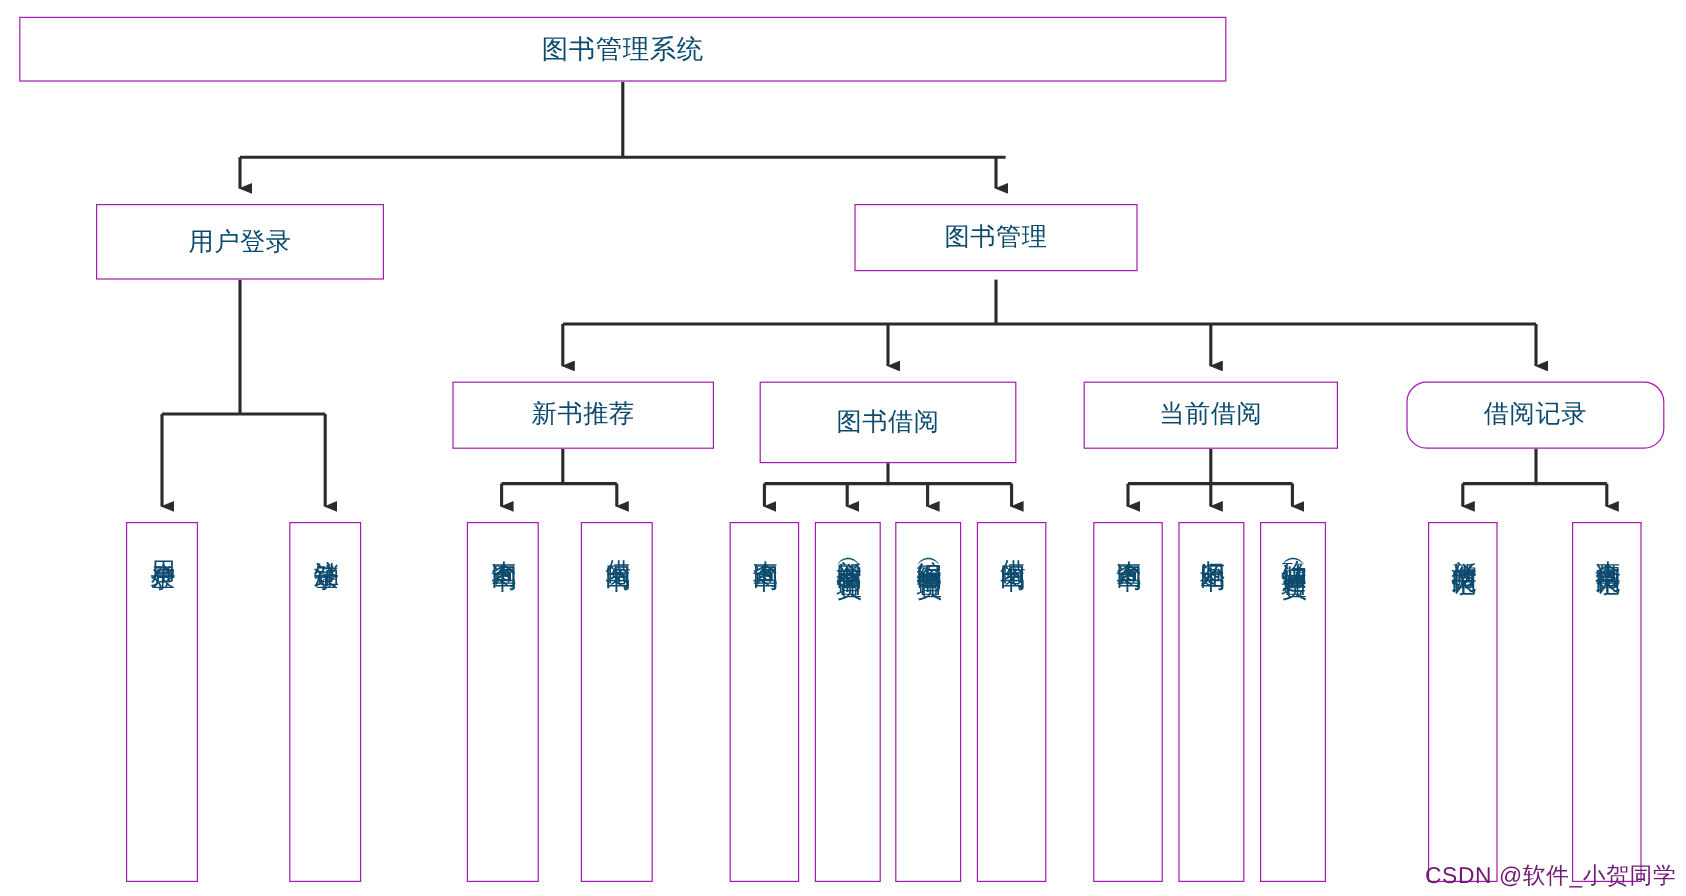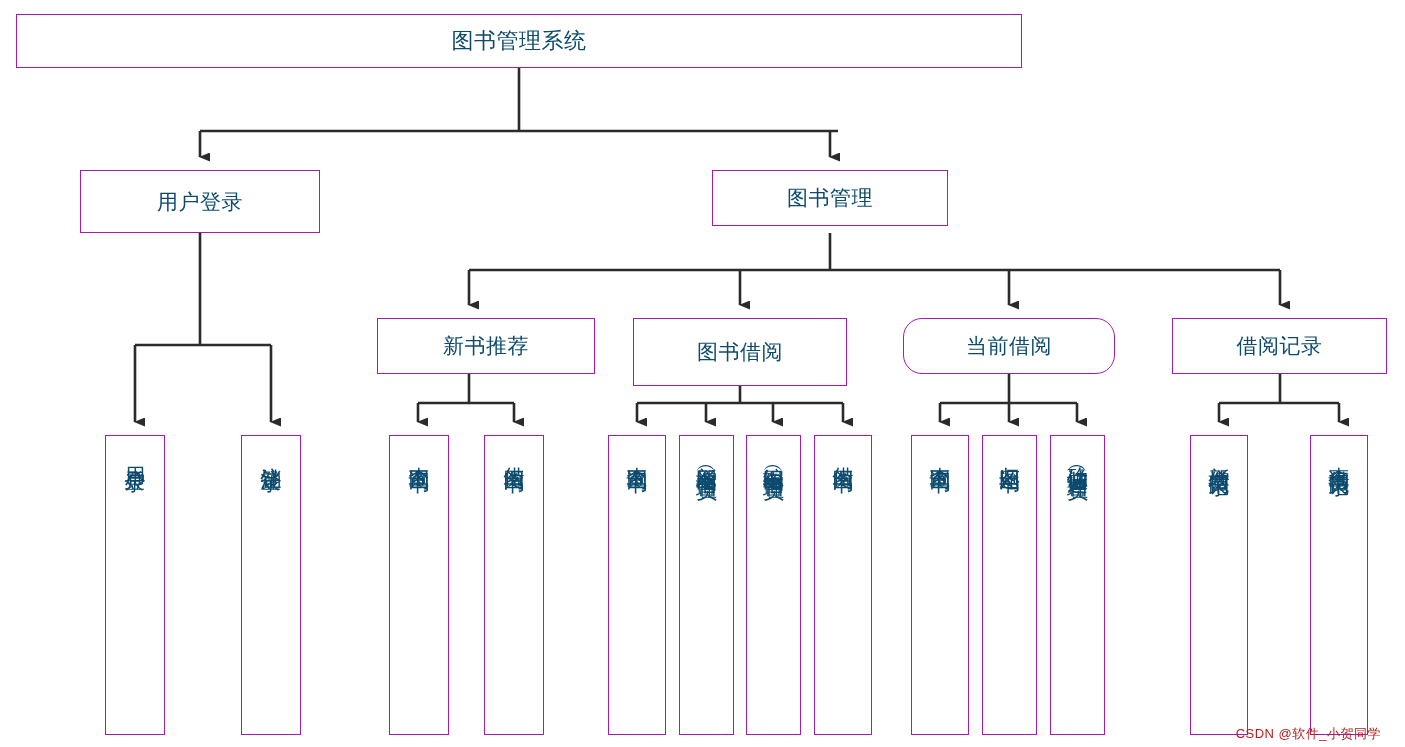--- a/index.html
+++ b/index.html
@@ -55,24 +55,24 @@
     line-height: 1.05;
     letter-spacing: 2px;
     white-space: nowrap;
     display: block;
   }
   .node.root {
     font-size: 22px;
   }
   #watermark {
     position: absolute;
-    right: 24px;
+    right: 8px;
     bottom: 4px;
-    font-size: 13px;
-    color: #b91c1c;
+    font-size: 19px;
+    color: #701a75;
     white-space: nowrap;
     letter-spacing: 0.5px;
   }
 </style>
 </head>
 <body>
 
 <div id="diagram-root">
 
   <svg id="edge-layer" viewBox="0 0 1405 747" width="1405" height="747" xmlns="http://www.w3.org/2000/svg">
@@ -135,24 +135,24 @@
   <div class="node horizontal" style="left:712px; top:170px; width:236px; height:56px;">
     <span>图书管理</span>
   </div>
 
   <div class="node horizontal" style="left:361px; top:318px; width:218px; height:56px;margin-left:16px;">
     <span>新书推荐</span>
   </div>
   <div class="node horizontal" style="left:633px; top:318px; width:214px; height:68px;">
     <span>图书借阅</span>
   </div>
-  <div class="node horizontal" style="left:903px; top:318px; width:212px; height:56px;border-radius:19px;">
+  <div class="node horizontal" style="left:903px; top:318px; width:212px; height:56px;">
     <span>当前借阅</span>
   </div>
-  <div class="node horizontal" style="left:1172px; top:318px; width:215px; height:56px;">
+  <div class="node horizontal" style="left:1172px; top:318px; width:215px; height:56px;border-radius:17px;">
     <span>借阅记录</span>
   </div>
 
   <div class="node vertical" style="left:105px; top:435px; width:60px; height:300px;">
     <span class="vlabel">用户登录</span>
   </div>
   <div class="node vertical" style="left:241px; top:435px; width:60px; height:300px;">
     <span class="vlabel">注销登录</span>
   </div>
 

